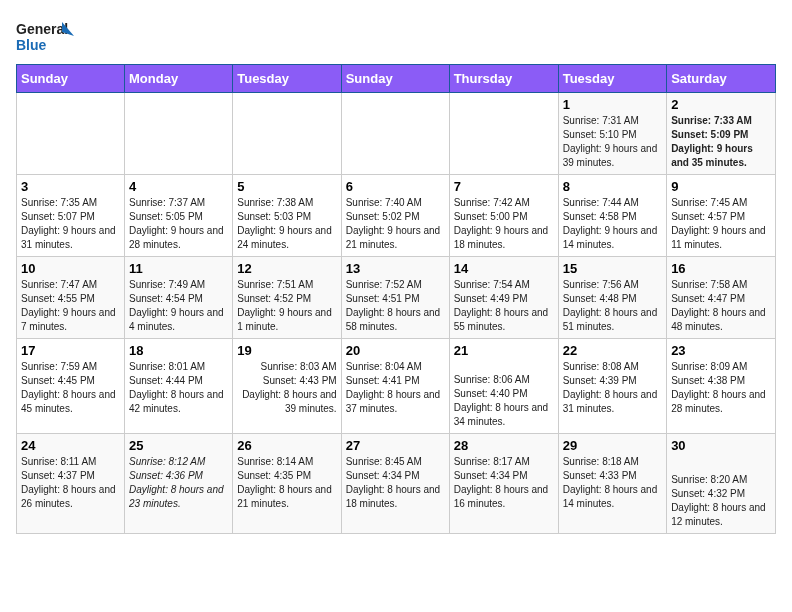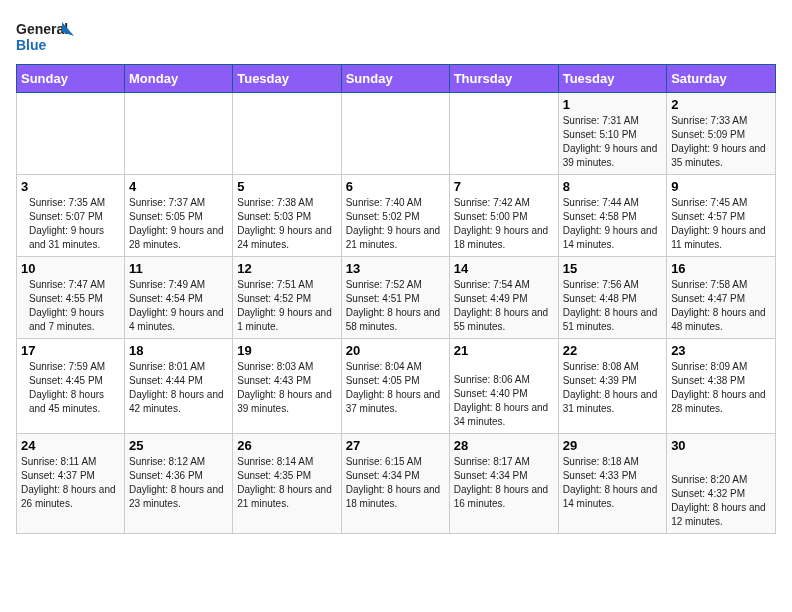--- a/index.html
+++ b/index.html
@@ -109,29 +109,29 @@
         <td class="empty-cell"></td>
         <td class="empty-cell"></td>
         <td>
           <span class="day-number">1</span>
           <div class="day-info" style="white-space: pre-line;">Sunrise: 7:31 AM
 Sunset: 5:10 PM
 Daylight: 9 hours and 39 minutes.</div>
         </td>
         <td>
           <span class="day-number">2</span>
-          <div class="day-info" style="white-space: pre-line;">Sunrise: 7:33 AM
+          <div class="day-info" style="white-space: pre-line; font-weight: bold;">Sunrise: 7:33 AM
 Sunset: 5:09 PM
 Daylight: 9 hours and 35 minutes.</div>
         </td>
       </tr>
       <tr>
         <td>
           <span class="day-number">3</span>
-          <div class="day-info" style="white-space: pre-line; margin-left: 8px;">Sunrise: 7:35 AM
+          <div class="day-info" style="white-space: pre-line;">Sunrise: 7:35 AM
 Sunset: 5:07 PM
 Daylight: 9 hours and 31 minutes.</div>
         </td>
         <td>
           <span class="day-number">4</span>
           <div class="day-info" style="white-space: pre-line;">Sunrise: 7:37 AM
 Sunset: 5:05 PM
 Daylight: 9 hours and 28 minutes.</div>
         </td>
         <td>
@@ -161,21 +161,21 @@
         <td>
           <span class="day-number">9</span>
           <div class="day-info" style="white-space: pre-line;">Sunrise: 7:45 AM
 Sunset: 4:57 PM
 Daylight: 9 hours and 11 minutes.</div>
         </td>
       </tr>
       <tr>
         <td>
           <span class="day-number">10</span>
-          <div class="day-info" style="white-space: pre-line; margin-left: 8px;">Sunrise: 7:47 AM
+          <div class="day-info" style="white-space: pre-line;">Sunrise: 7:47 AM
 Sunset: 4:55 PM
 Daylight: 9 hours and 7 minutes.</div>
         </td>
         <td>
           <span class="day-number">11</span>
           <div class="day-info" style="white-space: pre-line;">Sunrise: 7:49 AM
 Sunset: 4:54 PM
 Daylight: 9 hours and 4 minutes.</div>
         </td>
         <td>
@@ -205,40 +205,40 @@
         <td>
           <span class="day-number">16</span>
           <div class="day-info" style="white-space: pre-line;">Sunrise: 7:58 AM
 Sunset: 4:47 PM
 Daylight: 8 hours and 48 minutes.</div>
         </td>
       </tr>
       <tr>
         <td>
           <span class="day-number">17</span>
-          <div class="day-info" style="white-space: pre-line; margin-left: 8px;">Sunrise: 7:59 AM
+          <div class="day-info" style="white-space: pre-line;">Sunrise: 7:59 AM
 Sunset: 4:45 PM
 Daylight: 8 hours and 45 minutes.</div>
         </td>
         <td>
           <span class="day-number">18</span>
           <div class="day-info" style="white-space: pre-line;">Sunrise: 8:01 AM
 Sunset: 4:44 PM
 Daylight: 8 hours and 42 minutes.</div>
         </td>
         <td>
           <span class="day-number">19</span>
-          <div class="day-info" style="white-space: pre-line;">Sunrise: 8:03 AM
+          <div class="day-info" style="white-space: pre-line; text-align: right;">Sunrise: 8:03 AM
 Sunset: 4:43 PM
 Daylight: 8 hours and 39 minutes.</div>
         </td>
         <td>
           <span class="day-number">20</span>
           <div class="day-info" style="white-space: pre-line;">Sunrise: 8:04 AM
-Sunset: 4:05 PM
+Sunset: 4:41 PM
 Daylight: 8 hours and 37 minutes.</div>
         </td>
         <td>
           <span class="day-number">21</span>
           <div class="day-info" style="white-space: pre-line; margin-top: 15px;">Sunrise: 8:06 AM
 Sunset: 4:40 PM
 Daylight: 8 hours and 34 minutes.</div>
         </td>
         <td>
           <span class="day-number">22</span>
@@ -255,33 +255,33 @@
       </tr>
       <tr>
         <td>
           <span class="day-number">24</span>
           <div class="day-info" style="white-space: pre-line;">Sunrise: 8:11 AM
 Sunset: 4:37 PM
 Daylight: 8 hours and 26 minutes.</div>
         </td>
         <td>
           <span class="day-number">25</span>
-          <div class="day-info" style="white-space: pre-line;">Sunrise: 8:12 AM
+          <div class="day-info" style="white-space: pre-line; font-style: italic;">Sunrise: 8:12 AM
 Sunset: 4:36 PM
 Daylight: 8 hours and 23 minutes.</div>
         </td>
         <td>
           <span class="day-number">26</span>
           <div class="day-info" style="white-space: pre-line;">Sunrise: 8:14 AM
 Sunset: 4:35 PM
 Daylight: 8 hours and 21 minutes.</div>
         </td>
         <td>
           <span class="day-number">27</span>
-          <div class="day-info" style="white-space: pre-line;">Sunrise: 6:15 AM
+          <div class="day-info" style="white-space: pre-line;">Sunrise: 8:45 AM
 Sunset: 4:34 PM
 Daylight: 8 hours and 18 minutes.</div>
         </td>
         <td>
           <span class="day-number">28</span>
           <div class="day-info" style="white-space: pre-line;">Sunrise: 8:17 AM
 Sunset: 4:34 PM
 Daylight: 8 hours and 16 minutes.</div>
         </td>
         <td>

